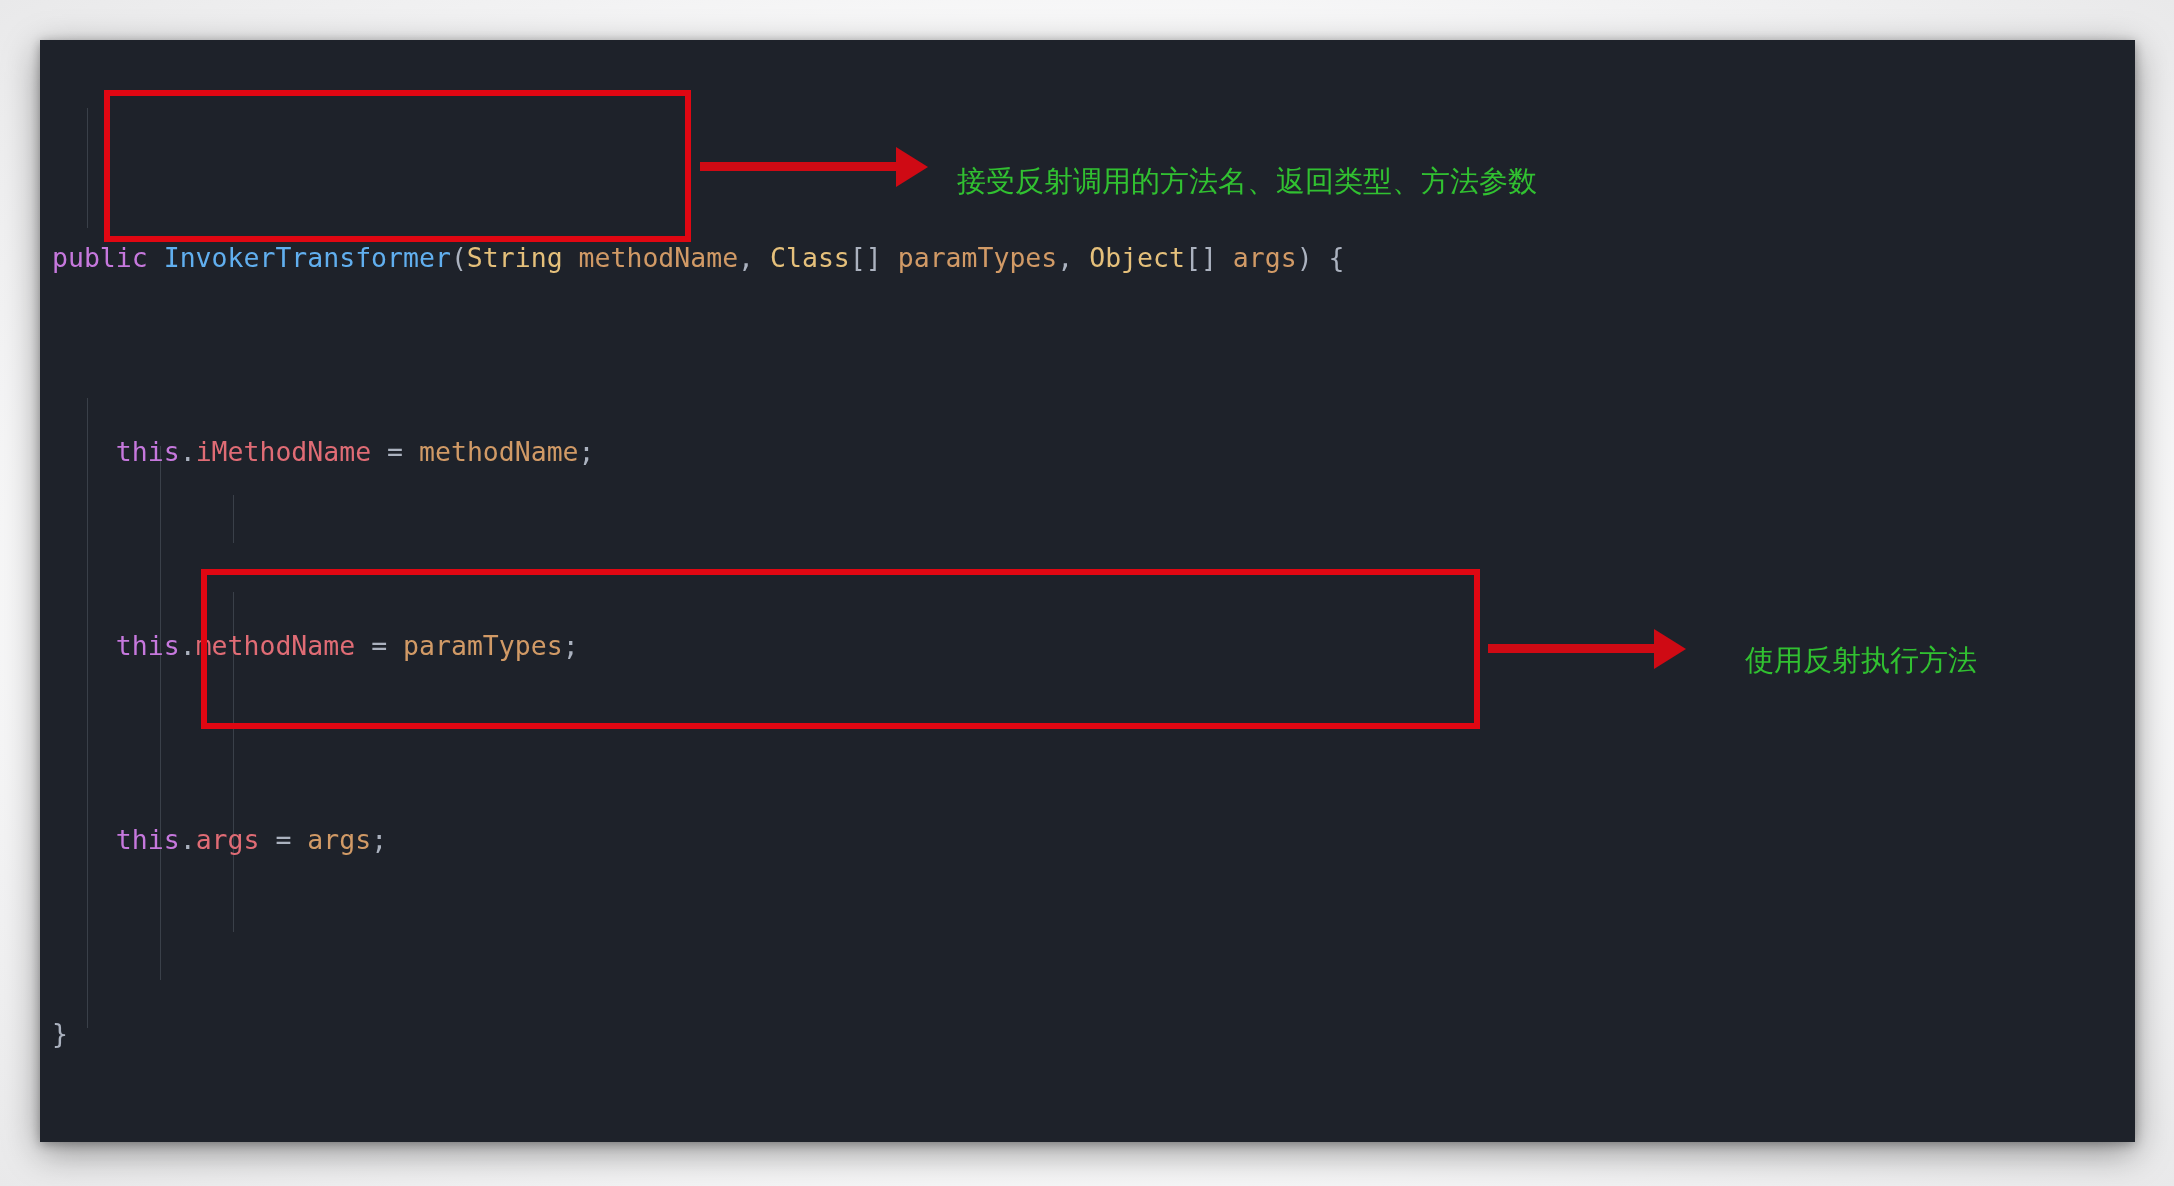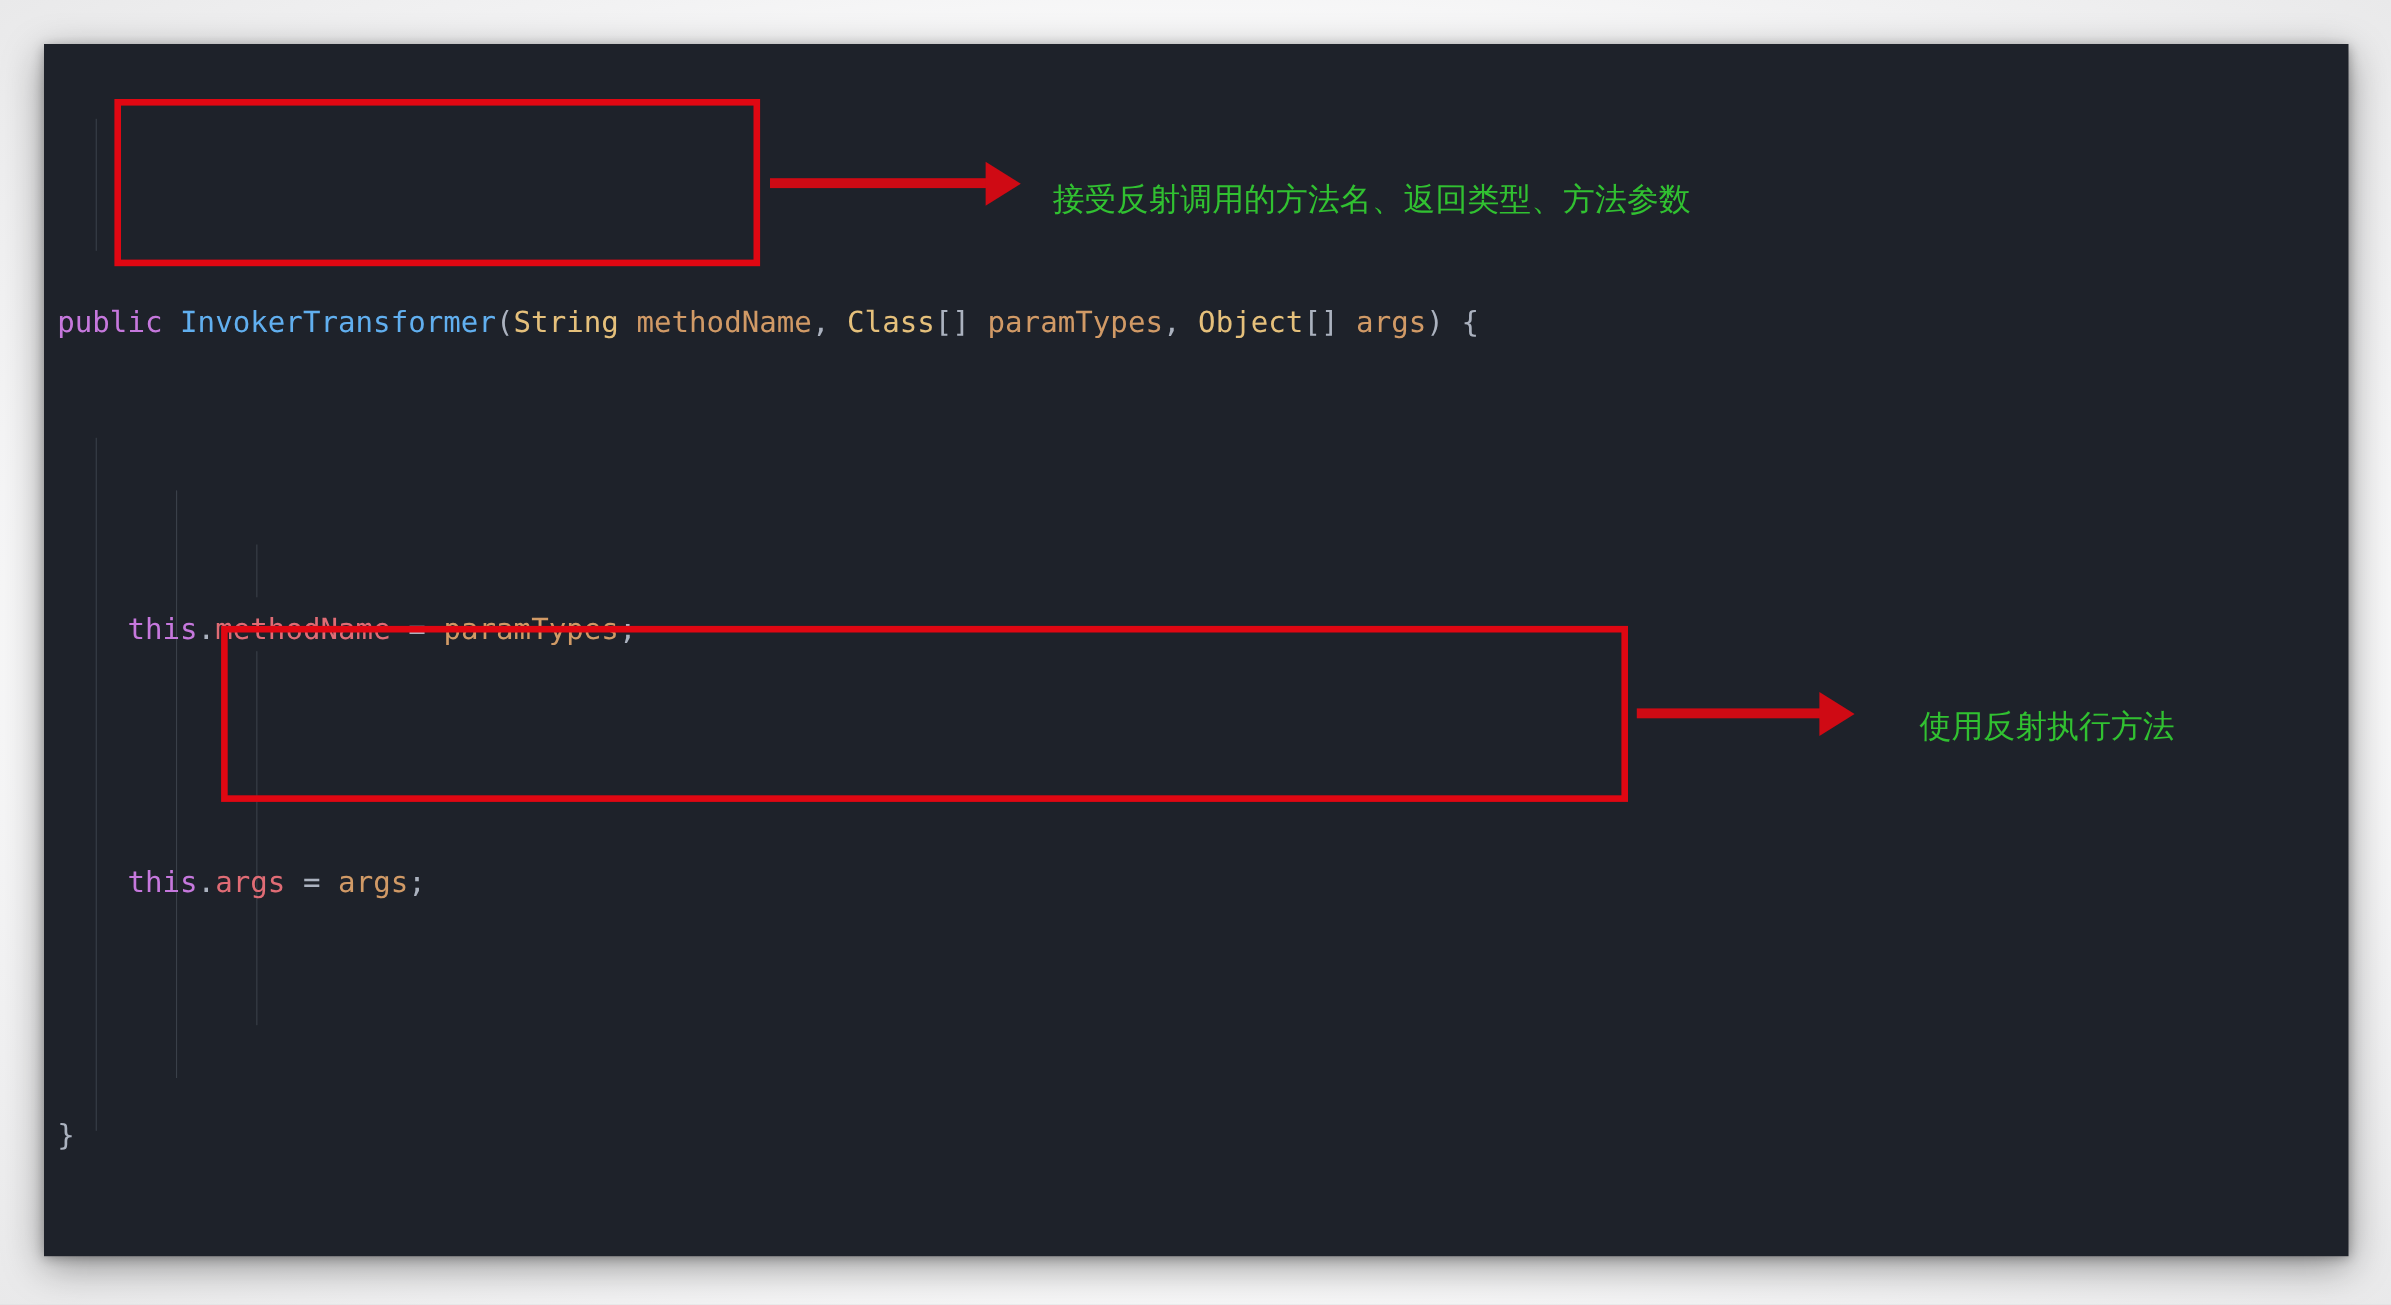--- a/index.html
+++ b/index.html
@@ -46,21 +46,20 @@
     line-height: 48.5px;
     letter-spacing: 0px;
     white-space: pre;
   }
 
   .line {
     position: relative;
     height: 48.5px;
     padding-left: 12px;
     color: #c5cad3;
-    margin-top: 36px;
   }
 
   
   .guide {
     position: absolute;
     top: 0;
     width: 1px;
     background: #3a4049;
   }
 
@@ -117,20 +116,21 @@
     <div class="guide" style="left:120px; top:406px; height:534px;"></div>
     <div class="guide" style="left:120px; top:406px; height:100px;"></div>
     <div class="guide" style="left:193px; top:455px; height:48px;"></div>
     <div class="guide" style="left:193px; top:552px; height:340px;"></div>
 
     <div id="code-area">
 
       
       <div class="line"><span class="kw">public</span> <span class="fn">InvokerTransformer</span><span class="pun">(</span><span class="type">String</span> <span class="var">methodName</span><span class="pun">,</span> <span class="type">Class</span><span class="pun">[]</span> <span class="var">paramTypes</span><span class="pun">,</span> <span class="type">Object</span><span class="pun">[]</span> <span class="var">args</span><span class="pun">) {</span></div>
       
+      <div class="line">    <span class="this">this</span><span class="pun">.</span><span class="fld">iMethodName</span> <span class="pun">=</span> <span class="var">methodName</span><span class="pun">;</span></div>
       
       <div class="line">    <span class="this">this</span><span class="pun">.</span><span class="fld">methodName</span> <span class="pun">=</span> <span class="var">paramTypes</span><span class="pun">;</span></div>
       
       <div class="line">    <span class="this">this</span><span class="pun">.</span><span class="fld">args</span> <span class="pun">=</span> <span class="var">args</span><span class="pun">;</span></div>
       
       <div class="line"><span class="pun">}</span></div>
       
       
       
       

